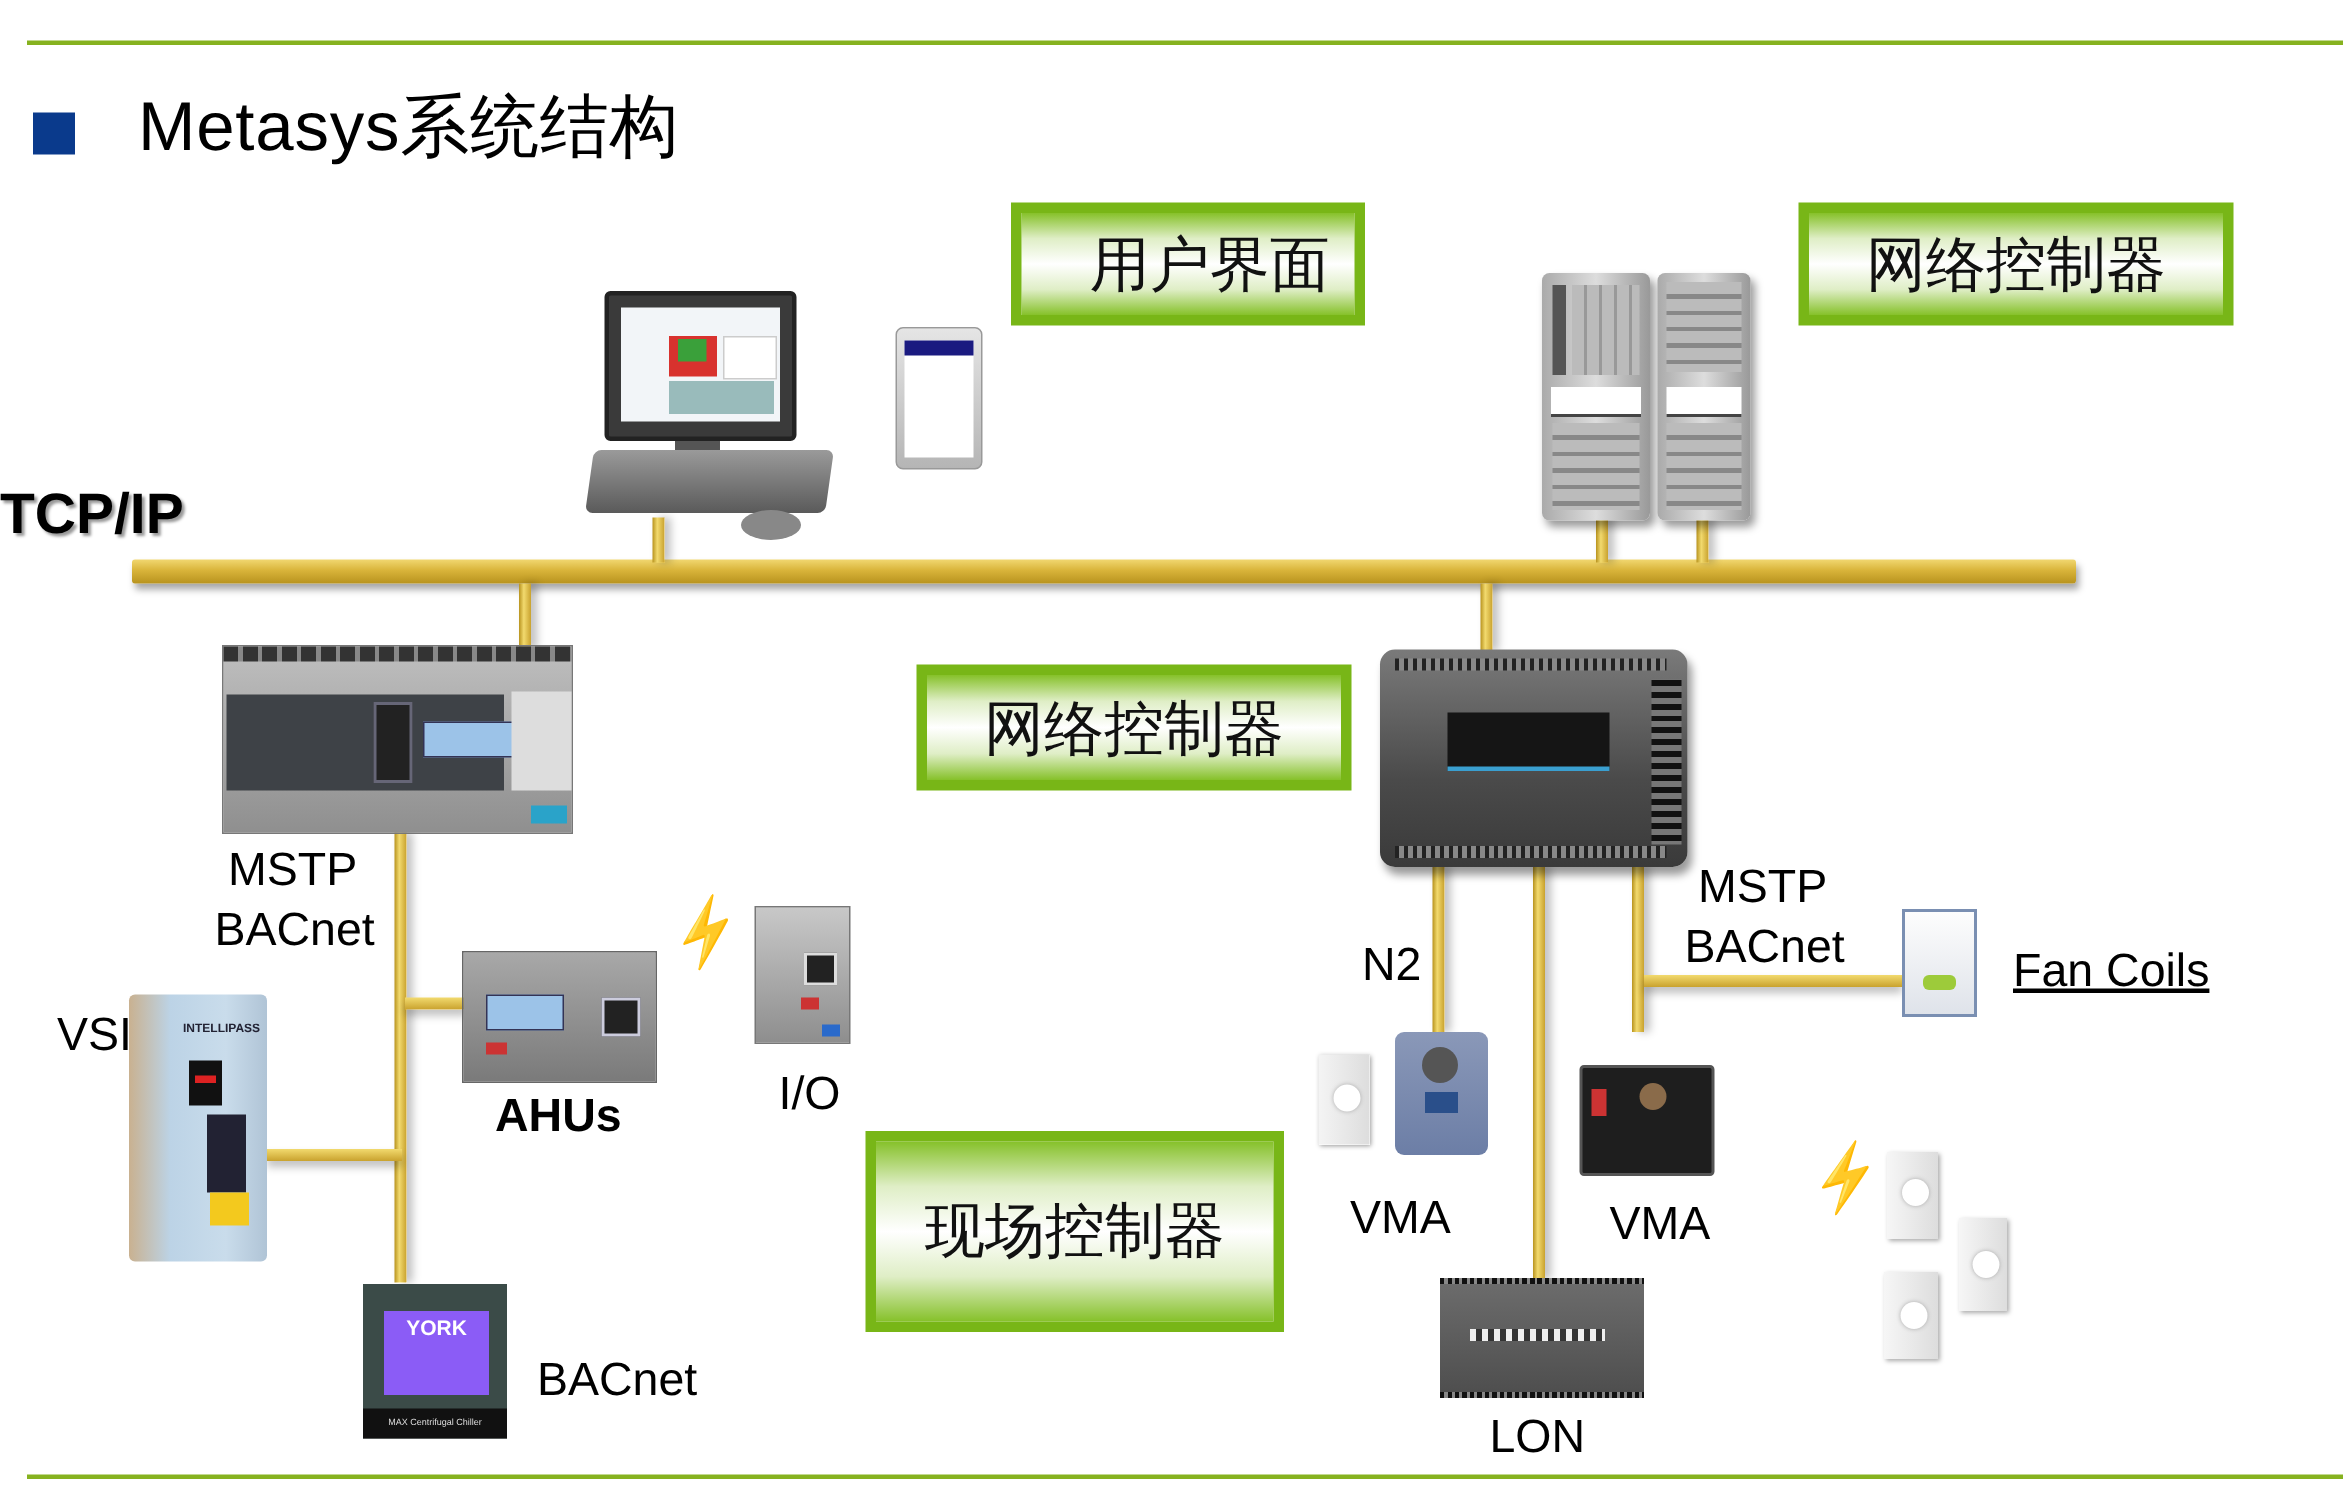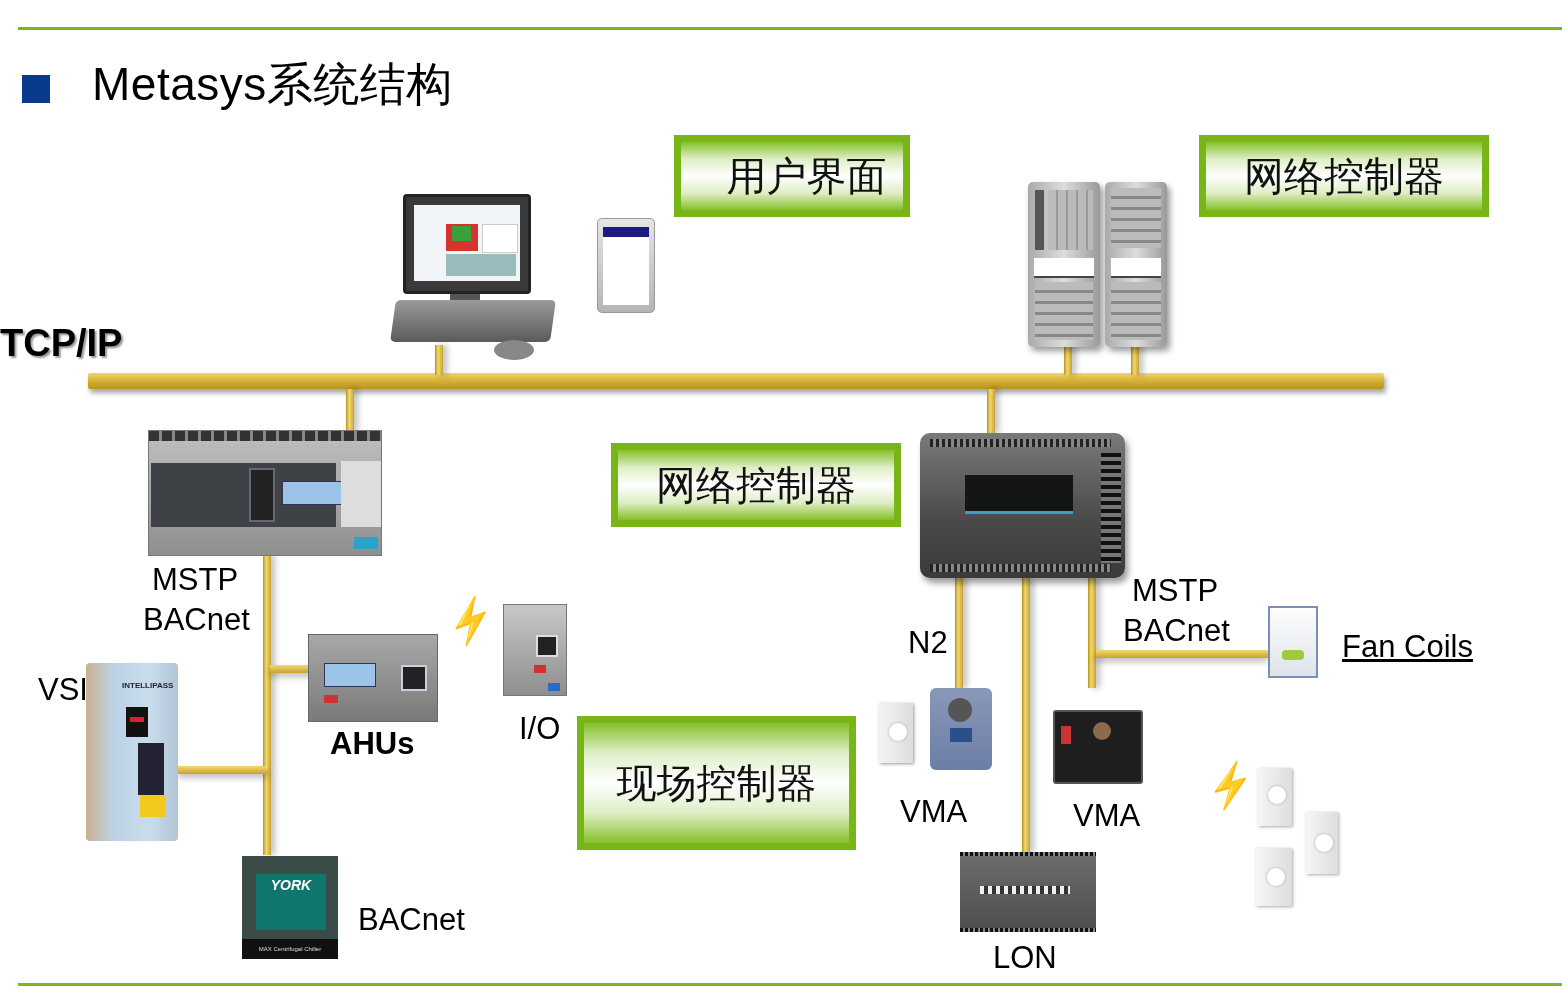--- a/index.html
+++ b/index.html
@@ -36,21 +36,21 @@
 
 <div class="gbox" style="left:674px;top:135px;width:236px;height:82px;font-size:40px;padding-left:29px;">
   <span>用户界面</span>
 </div>
 <div class="gbox" style="left:1199px;top:135px;width:290px;height:82px;font-size:40px;">
   <span>网络控制器</span>
 </div>
 <div class="gbox" style="left:611px;top:443px;width:290px;height:84px;font-size:40px;">
   <span>网络控制器</span>
 </div>
-<div class="gbox" style="left:577px;top:716px;width:279px;height:134px;font-size:40px;flex-direction:column;line-height:1.25;">
+<div class="gbox" style="left:577px;top:754px;width:279px;height:134px;font-size:40px;flex-direction:column;line-height:1.25;">
   <span>现场控制器</span>
 </div>
 
 <div class="label-bold" style="left:0px;top:322px;">TCP/IP</div>
 <div class="bus" style="left:88px;top:373px;width:1296px;height:16px;"></div>
 
 <div class="vwire" style="left:435px;top:345px;height:30px;"></div>
 <div class="vwire" style="left:1064px;top:345px;height:30px;"></div>
 <div class="vwire" style="left:1131px;top:345px;height:30px;"></div>
 <div class="vwire" style="left:346px;top:389px;height:44px;"></div>
@@ -129,21 +129,21 @@
   <div style="position:absolute;left:36px;top:6px;font-size:8px;font-weight:bold;color:#223;margin-top:12px;">INTELLIPASS</div>
   <div style="position:absolute;left:40px;top:44px;width:22px;height:30px;background:#111;">
       <div style="margin:10px 4px;height:5px;background:#d22;"></div>
     </div>
   <div style="position:absolute;left:52px;top:80px;width:26px;height:52px;background:#223;"></div>
   <div style="position:absolute;left:54px;top:132px;width:26px;height:22px;background:#f3c91e;"></div>
 </div>
 <div class="label" style="left:38px;top:673px;">VSI</div>
 
 <div class="device" style="left:242px;top:856px;width:96px;height:103px;background:#3b4b48;">
-  <div style="position:absolute;left:14px;top:18px;width:70px;height:56px;background:#0f766e;font-style:italic;">
+  <div style="position:absolute;left:14px;top:18px;width:70px;height:56px;background:#8b5cf6;">
     <div style="color:#fff;font-weight:bold;font-size:14px;text-align:center;margin-top:3px;">YORK</div>
   </div>
   <div style="position:absolute;left:0;right:0;bottom:0;height:20px;background:#111;color:#ddd;font-size:6px;text-align:center;line-height:20px;">MAX Centrifugal Chiller</div>
 </div>
 <div class="label" style="left:358px;top:903px;">BACnet</div>
 
 <div class="label" style="left:152px;top:563px;">MSTP</div>
 <div class="label" style="left:143px;top:603px;">BACnet</div>
 
 <div class="label" style="left:908px;top:626px;">N2</div>

